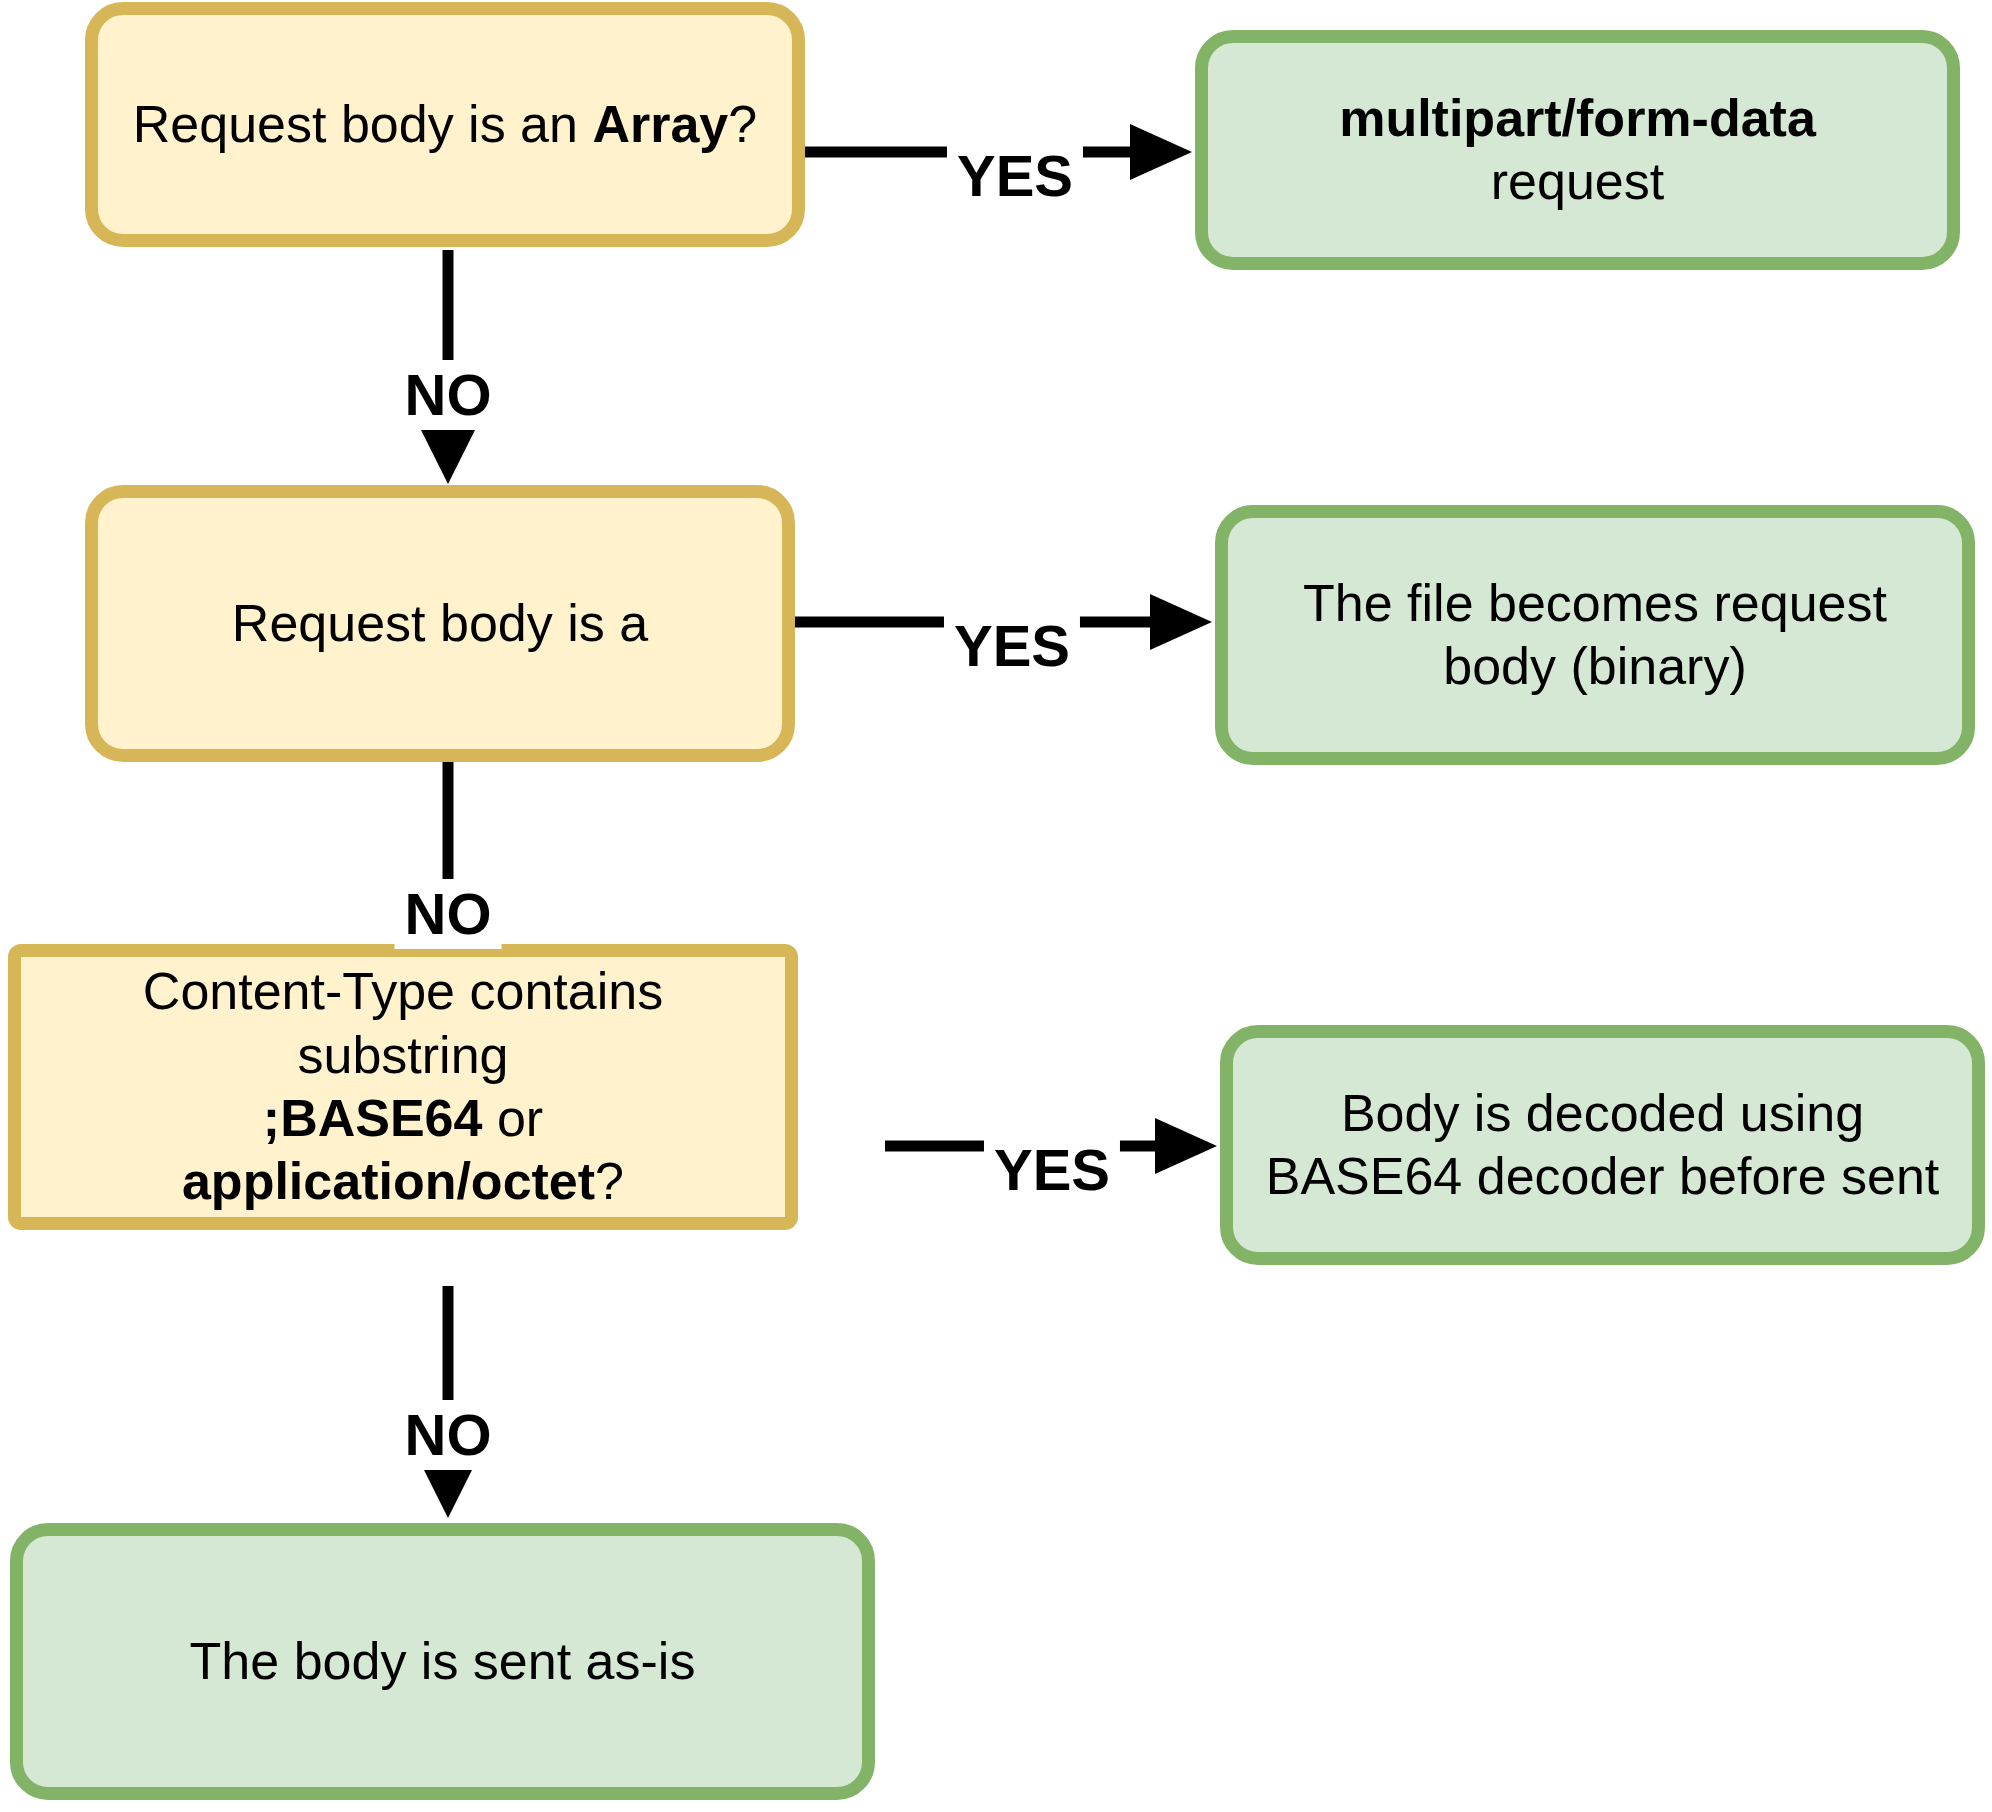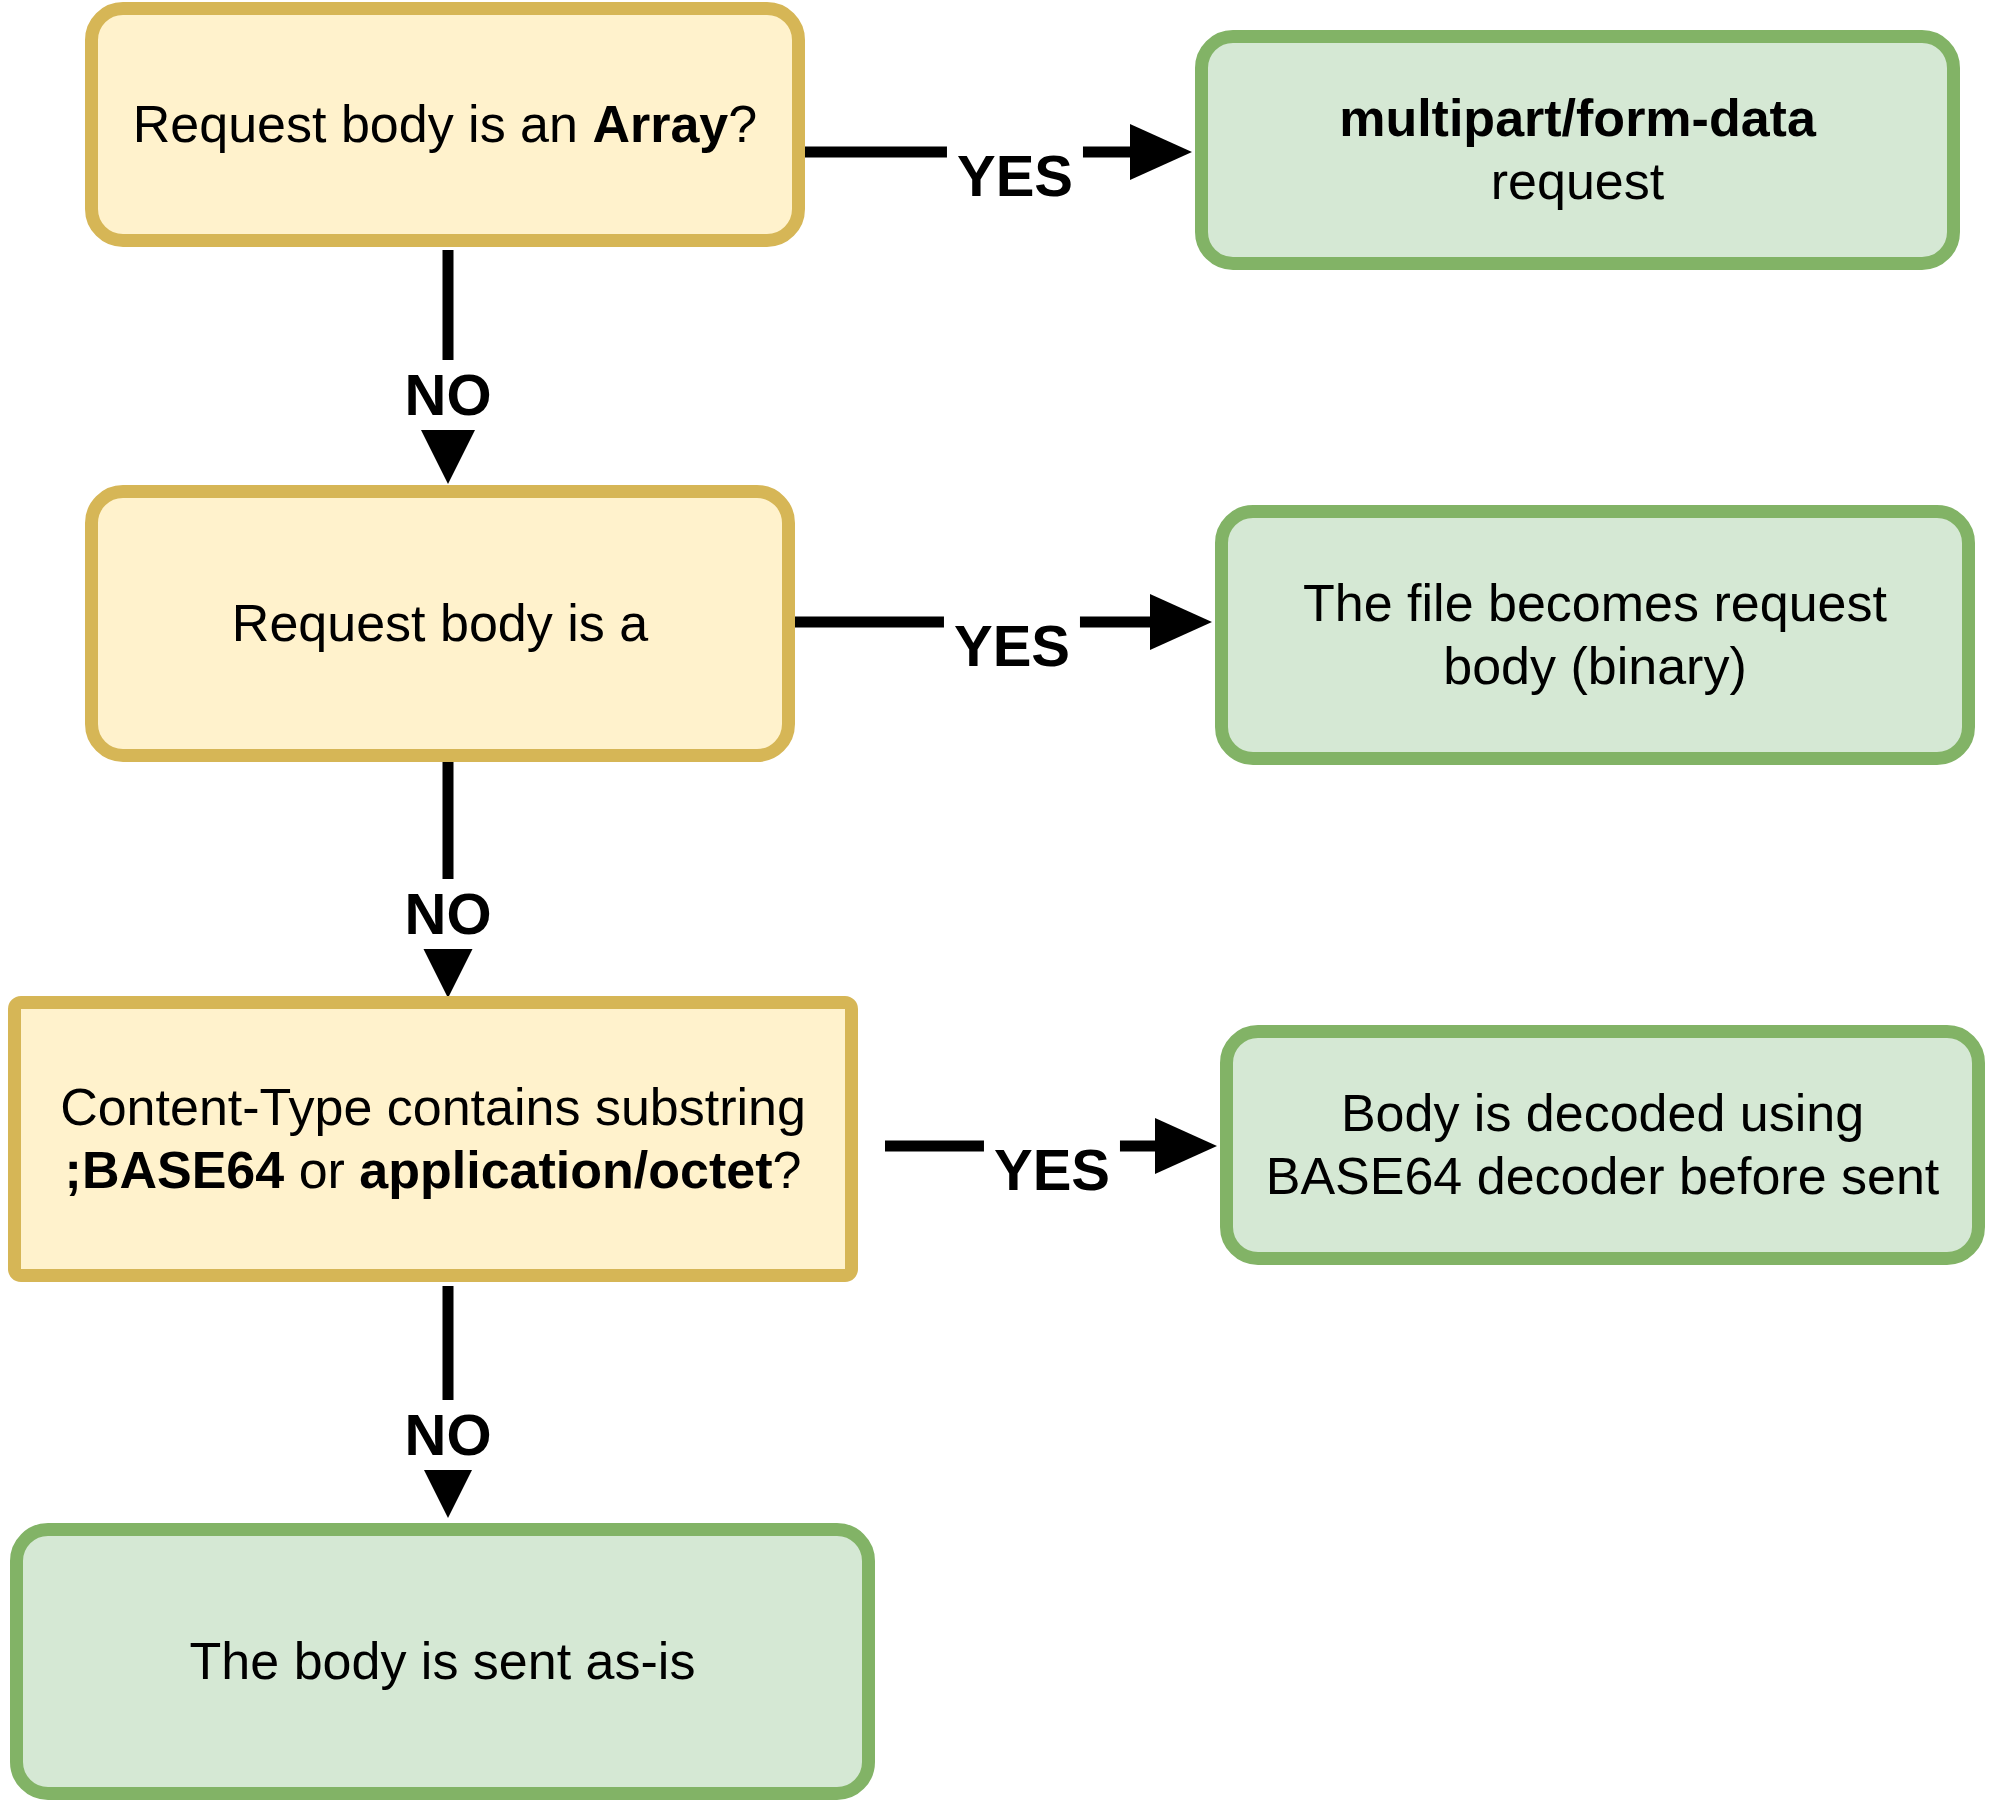--- a/index.html
+++ b/index.html
@@ -43,21 +43,21 @@
     line-height: 1;
     background: #ffffff;
     padding: 6px 10px;
     margin-top: 24px;
   }
   
   #q_array   { left: 85px;   top: 2px;    width: 720px; height: 245px; }
   #r_multipart { left: 1195px; top: 30px;  width: 765px; height: 240px; }
   #q_rnfb    { left: 85px;   top: 485px;  width: 710px; height: 277px; }
   #r_file    { left: 1215px; top: 505px;  width: 760px; height: 260px; }
-  #q_base64  { left: 8px;    top: 996px; width: 850px; height: 286px; border-radius: 13px; }
+  #q_base64  { left: 8px;    top: 944px; width: 790px; height: 286px; border-radius: 13px; }
   #r_decoded { left: 1220px; top: 1025px; width: 765px; height: 240px; }
   #r_asis    { left: 10px;   top: 1523px; width: 865px; height: 277px; }
   
   #lbl_yes1 { left: 1015px; top: 152px; }
   #lbl_no1  { left: 448px;  top: 371px; }
   #lbl_yes2 { left: 1012px; top: 622px; }
   #lbl_no2  { left: 448px;  top: 890px; }
   #lbl_yes3 { left: 1052px; top: 1146px; }
   #lbl_no3  { left: 448px;  top: 1411px; }
 </style>

